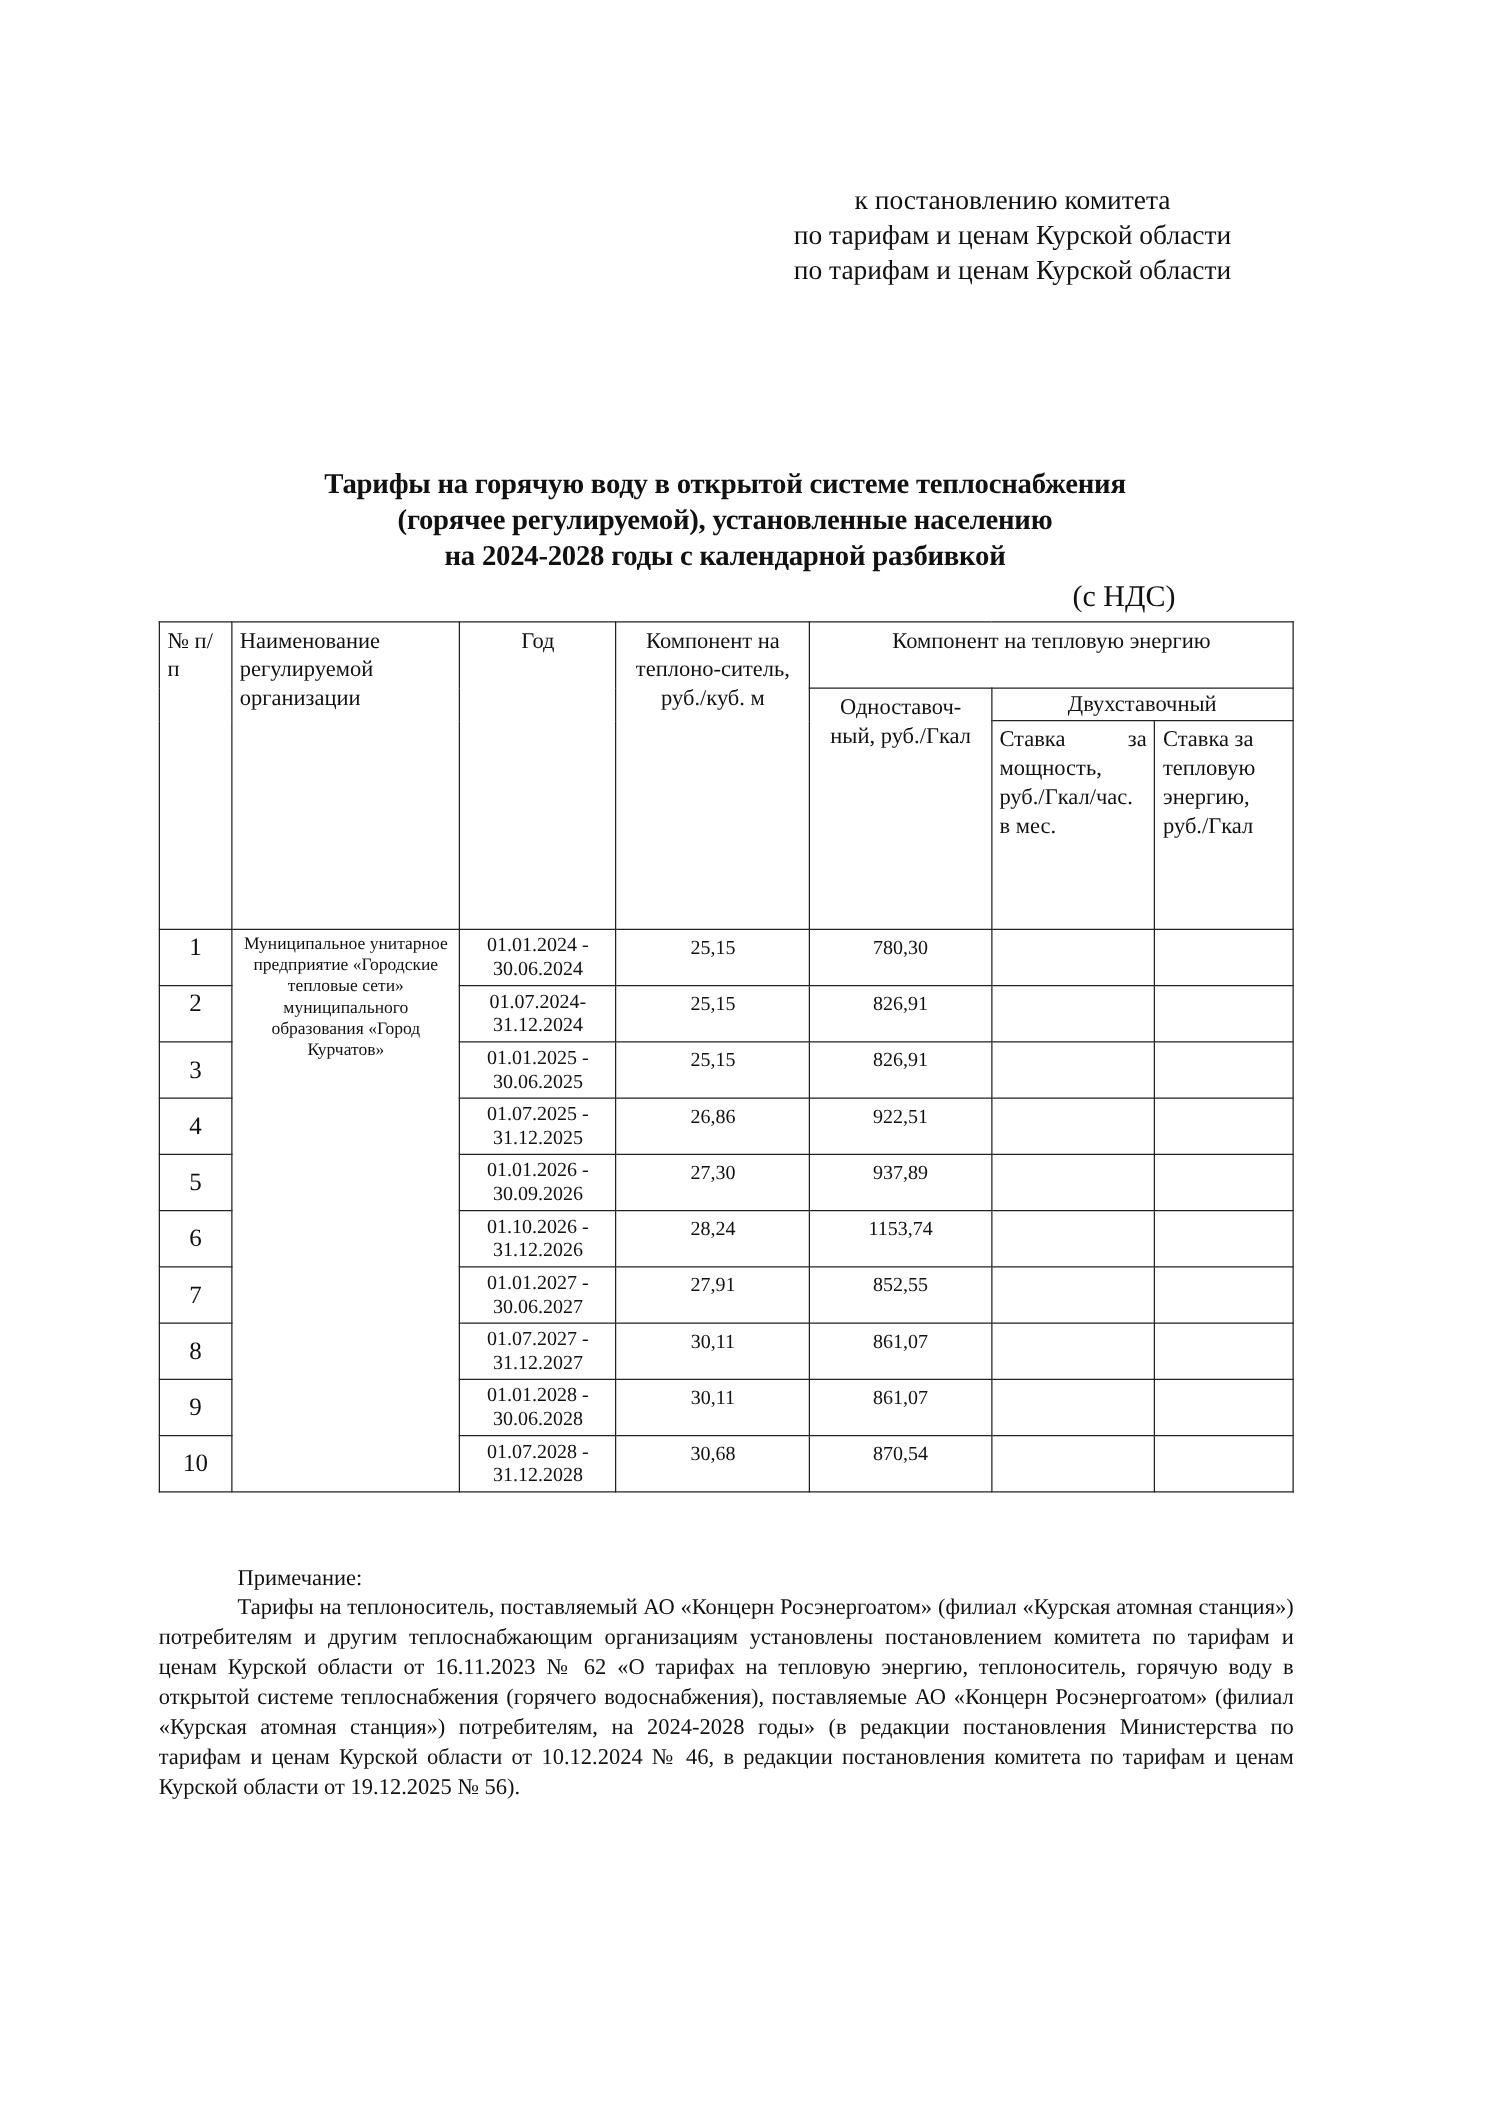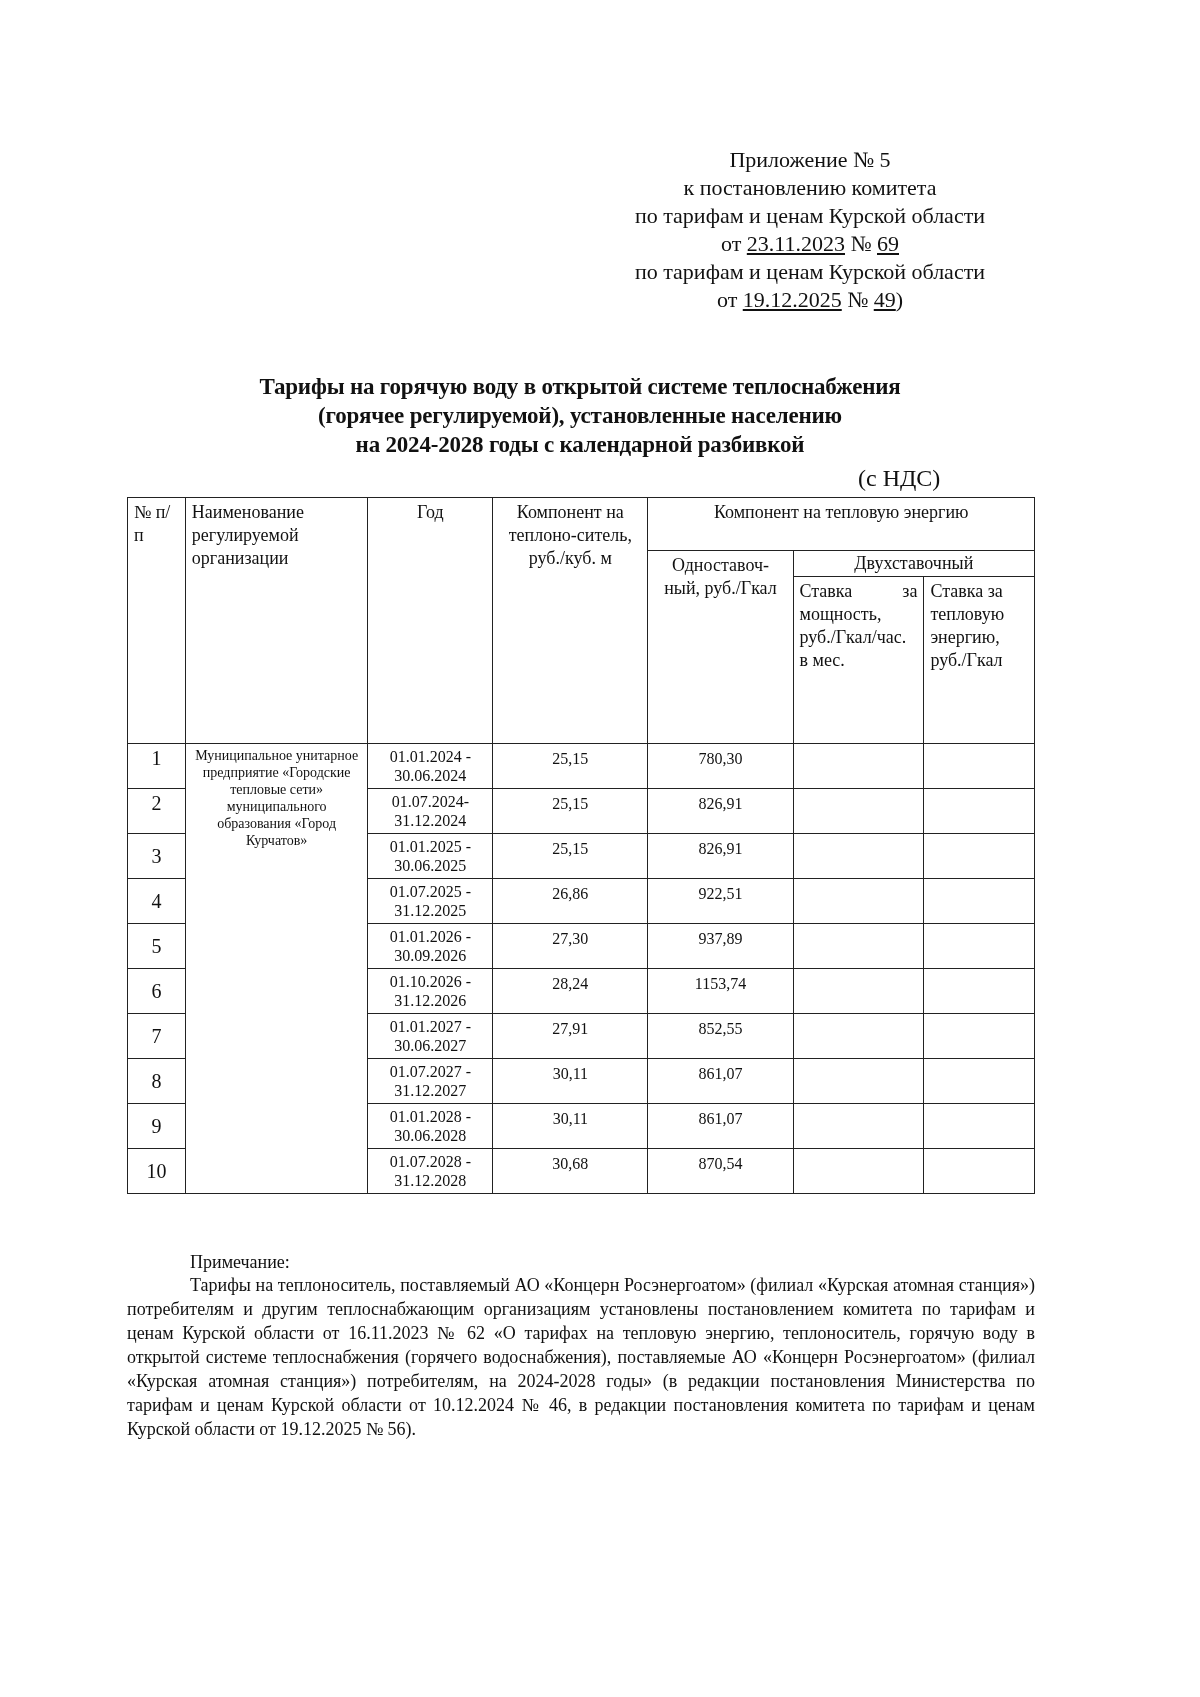--- a/index.html
+++ b/index.html
@@ -46,30 +46,23 @@
     }
     .note-text {
       position: absolute; left: 127px; top: 1273px; width: 908px;
       font-size: 18px; line-height: 24px; text-align: justify; text-indent: 63px;
     }
   </style>
 </head>
 <body>
 
 <div class="appendix">
-  <div>Приложение № 5</div>
   <div>к постановлению комитета</div>
   <div>по тарифам и ценам Курской области</div>
-  <div>
-    <span>от </span><span class="u">23.11.2023</span><span> № </span><span class="u">69</span>
-  </div>
   <div>по тарифам и ценам Курской области</div>
-  <div>
-    <span>от </span><span class="u">19.12.2025</span><span> № </span><span class="u">49</span><span>)</span>
-  </div>
 </div>
 
 <div class="title">
   <div>Тарифы на горячую воду в открытой системе теплоснабжения</div>
   <div>(горячее регулируемой), установленные населению</div>
   <div>на 2024-2028 годы с календарной разбивкой</div>
 </div>
 
 <div class="vat">(с НДС)</div>
 

